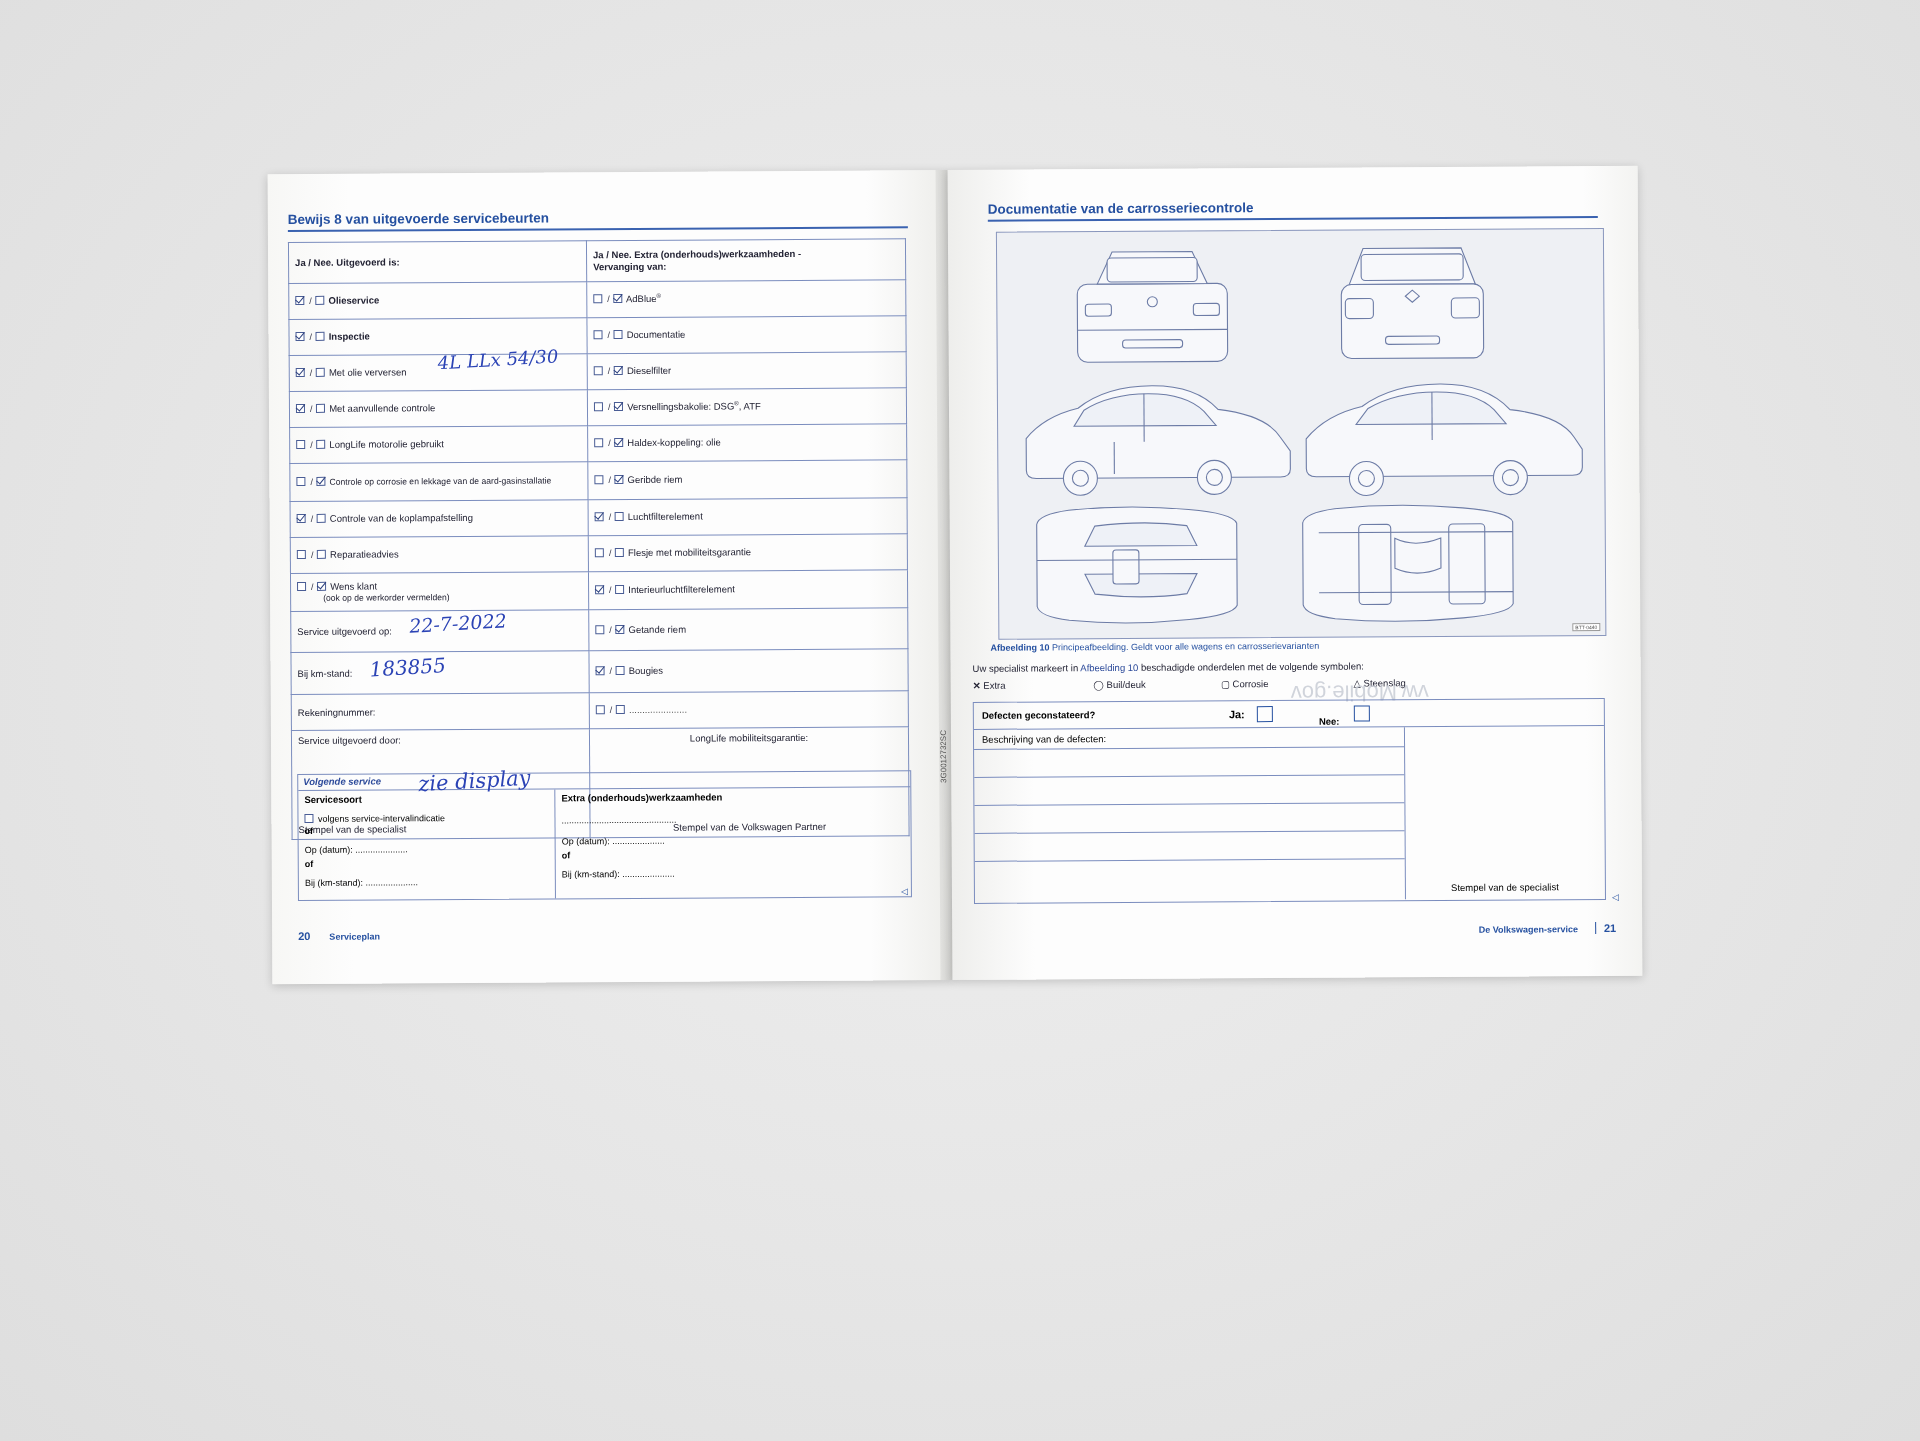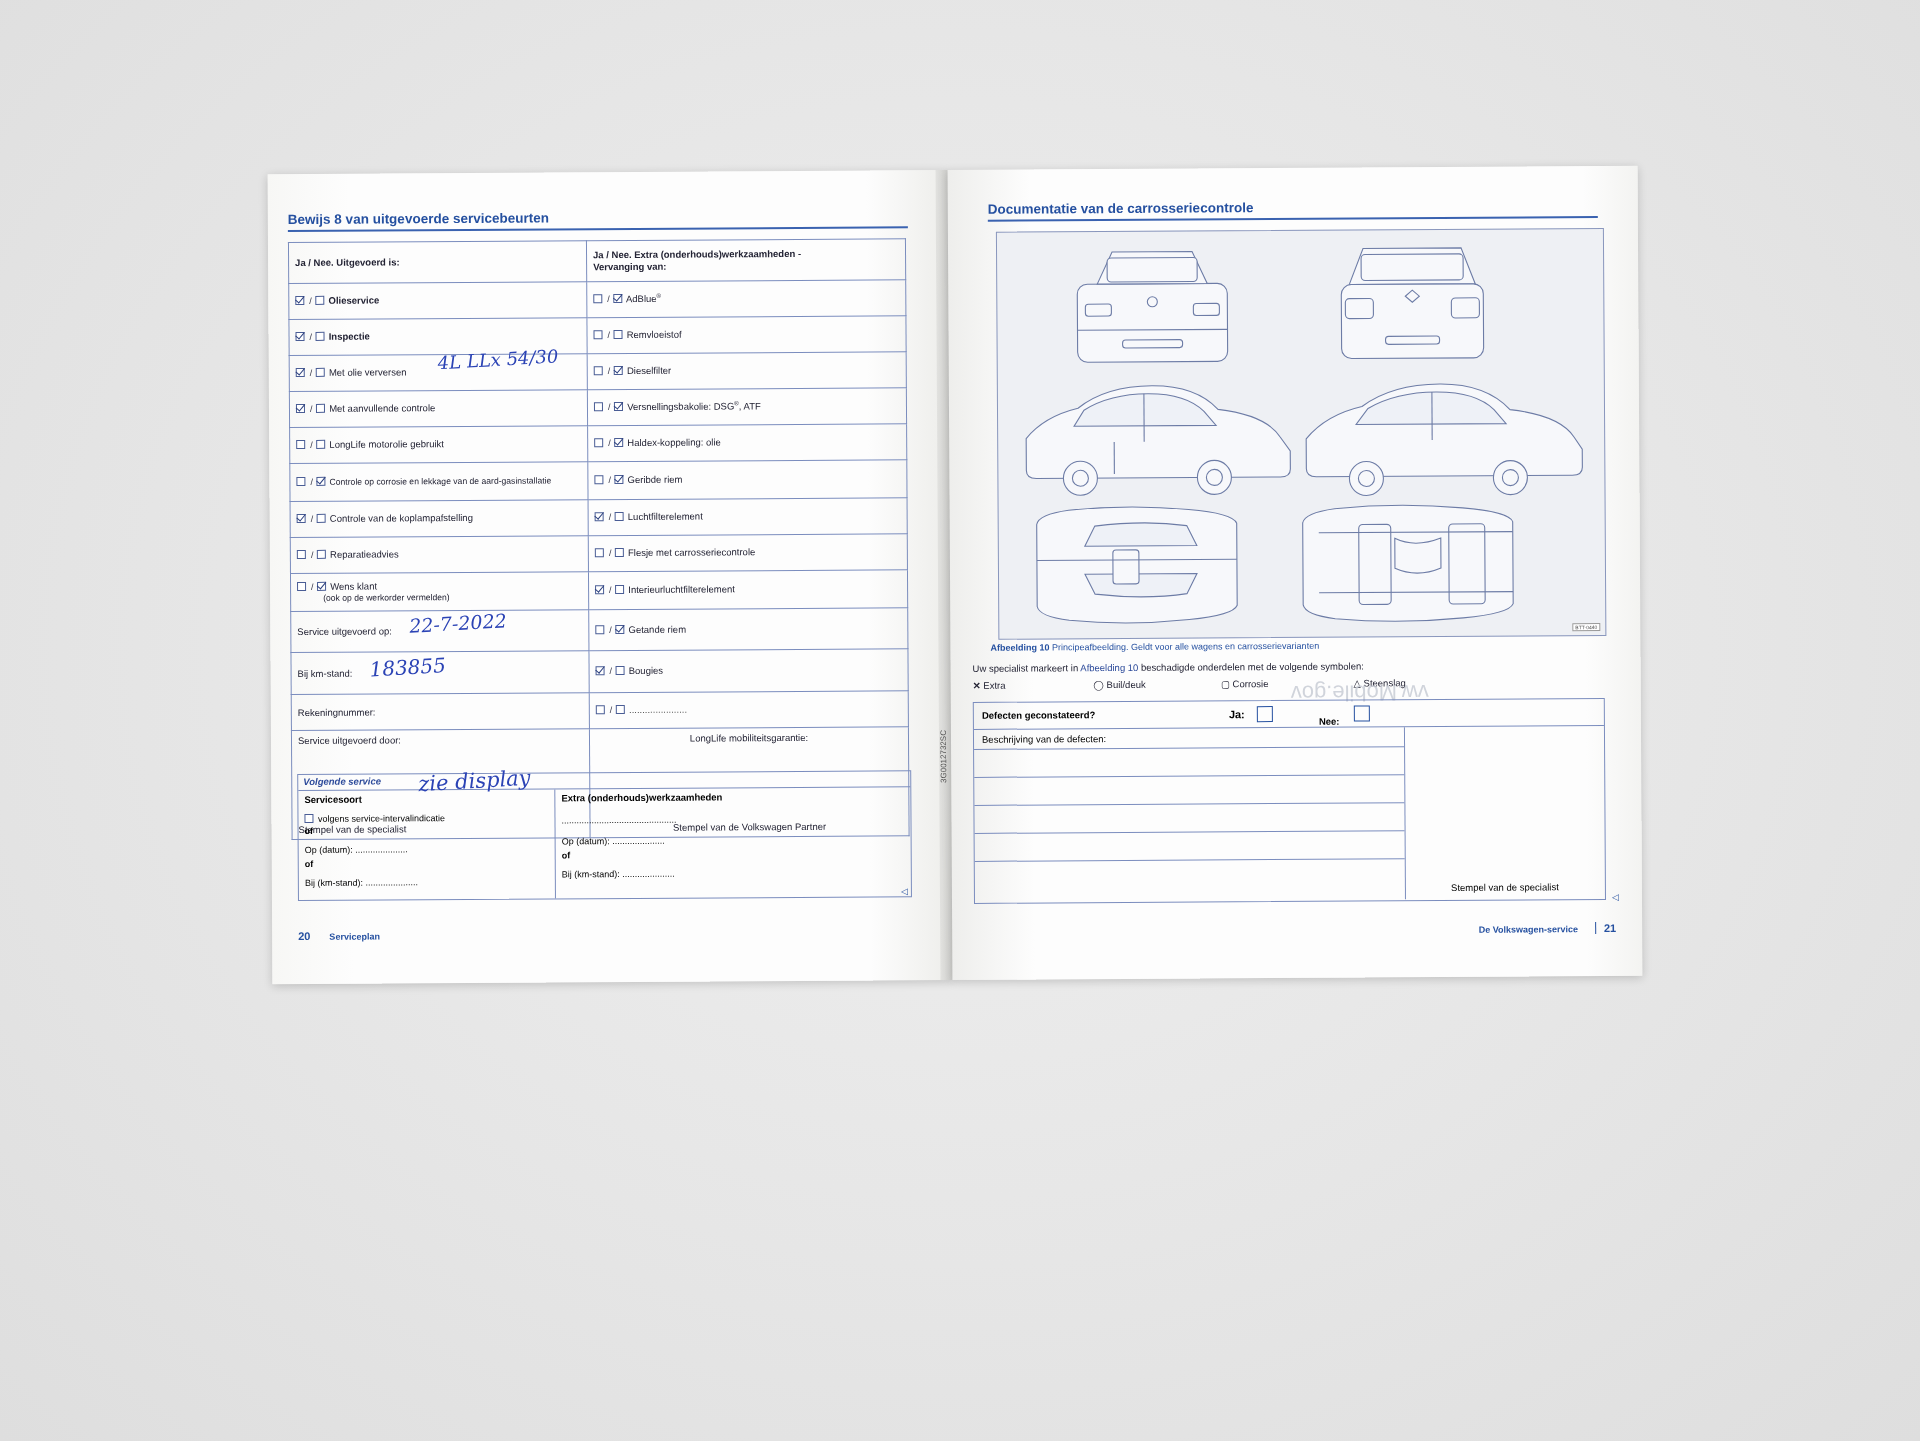--- a/index.html
+++ b/index.html
@@ -95,21 +95,21 @@
         </td>
       </tr>
 
       <tr>
         <td style="height:27px;">
           <span class="cb tick"></span><span class="slash">/</span><span class="cb"></span>
           <span class="bold">Inspectie</span>
         </td>
         <td>
           <span class="cb"></span><span class="slash">/</span><span class="cb"></span>
-          <span>Remvloeistof</span>
+          <span>Documentatie</span>
         </td>
       </tr>
 
       <tr>
         <td style="height:27px;position:relative;">
           <span class="cb tick"></span><span class="slash">/</span><span class="cb"></span>
           <span>Met olie verversen</span>
           <span class="hand" style="position:absolute;left:148px;top:-6px;font-size:18px;">4L LLx 54/30</span>
         </td>
         <td>
@@ -162,21 +162,21 @@
         </td>
       </tr>
 
       <tr>
         <td style="height:27px;">
           <span class="cb"></span><span class="slash">/</span><span class="cb"></span>
           <span>Reparatieadvies</span>
         </td>
         <td>
           <span class="cb"></span><span class="slash">/</span><span class="cb"></span>
-          <span>Flesje met carrosseriecontrole</span>
+          <span>Flesje met mobiliteitsgarantie</span>
         </td>
       </tr>
 
       <tr>
         <td style="height:29px;">
           <span class="cb"></span><span class="slash">/</span><span class="cb tick"></span>
           <span>Wens klant</span>
           <div class="sm" style="margin-left:26px;">(ook op de werkorder vermelden)</div>
         </td>
         <td>

